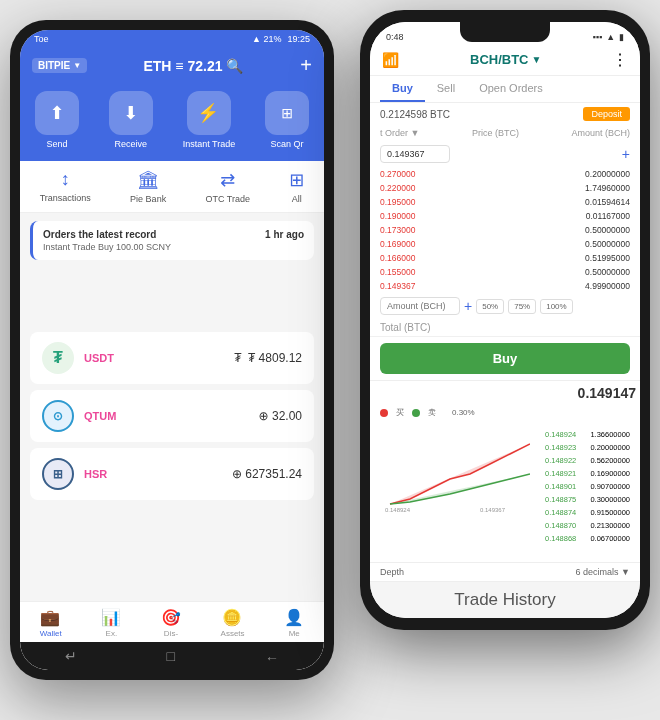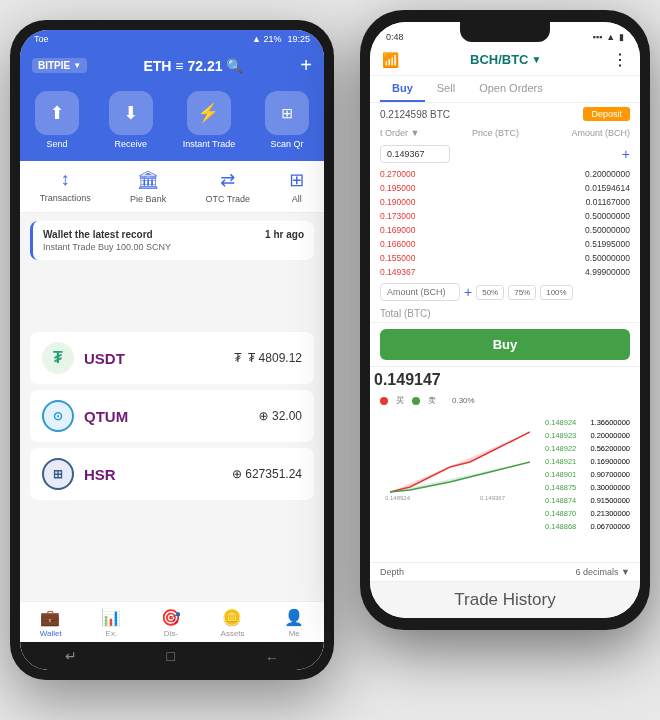--- a/index.html
+++ b/index.html
@@ -170,23 +170,23 @@
       width: 32px;
       height: 32px;
       border-radius: 50%;
       display: flex;
       align-items: center;
       justify-content: center;
       font-size: 16px;
       font-weight: bold;
     }
     .token-name {
-      font-size: 15px;
+      font-size: 11px;
       font-weight: 600;
-      color: #701a75;
+      color: #ec4899;
       text-align: right;
     }
     .token-balance {
       font-size: 12px;
       color: #333;
       display: flex;
       align-items: center;
       gap: 3px;
     }
     .android-bottom-nav {
@@ -380,22 +380,22 @@
       color: white;
       border-radius: 6px;
       padding: 8px;
       text-align: center;
       font-size: 13px;
       font-weight: 600;
       width: 100%;
     }
     .mid-price {
       background: white;
-      text-align: left;
-      font-size: 16px;
+      text-align: right;
+      font-size: 14px;
       font-weight: 600;
       color: #333;
       padding: 4px;
       border-top: 1px solid #eee;
     }
     .chart-area {
       background: white;
       flex: 1;
       display: flex;
       padding: 4px 10px;
@@ -516,21 +516,21 @@
           <span>OTC Trade</span>
         </div>
         <div class="sec-nav-item">
           <span class="sec-nav-icon">⊞</span>
           <span>All</span>
         </div>
       </div>
 
       <div class="notification-card">
         <div class="notif-title">
-          <span>Wallet the latest record</span>
+          <span>Orders the latest record</span>
           <span>1 hr ago</span>
         </div>
         <div class="notif-body">Instant Trade Buy 100.00 SCNY</div>
       </div>
 
       <div class="empty-space"></div>
 
       <div class="token-list">
         <div class="token-item">
           <div class="token-left">
@@ -635,20 +635,24 @@
         <input class="price-input" value="0.149367" style="width: 70px;">
         <span style="font-size:14px;color:#4169e1;">+</span>
       </div>
 
       <div class="order-book-table">
         <div class="ob-row">
           <span class="ob-price-red">0.270000</span>
           <span class="ob-amount">0.20000000</span>
         </div>
         <div class="ob-row">
+          <span class="ob-price-red">0.220000</span>
+          <span class="ob-amount">1.74960000</span>
+        </div>
+        <div class="ob-row">
           <span class="ob-price-red">0.195000</span>
           <span class="ob-amount">0.01594614</span>
         </div>
         <div class="ob-row">
           <span class="ob-price-red">0.190000</span>
           <span class="ob-amount">0.01167000</span>
         </div>
         <div class="ob-row">
           <span class="ob-price-red">0.173000</span>
           <span class="ob-amount">0.50000000</span>

